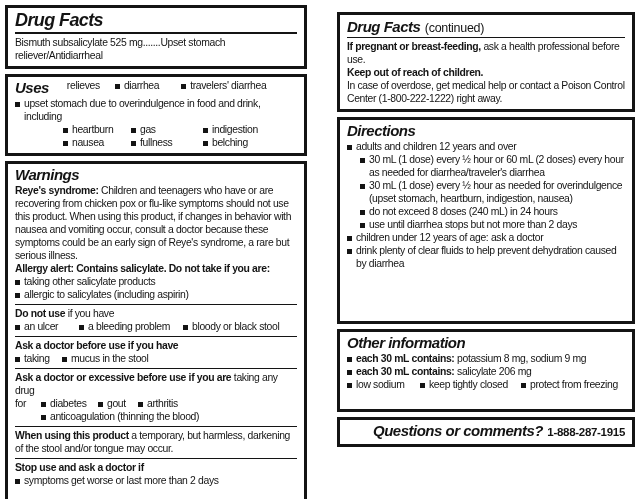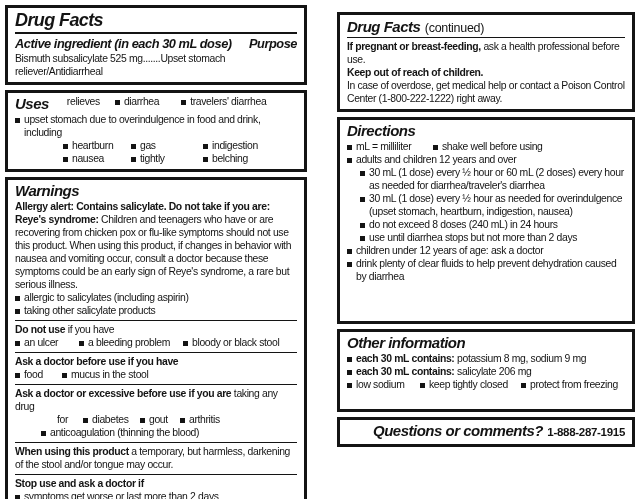--- a/index.html
+++ b/index.html
@@ -29,21 +29,21 @@
   .bu{display:inline-block;width:5px;height:5px;background:#141414;margin-right:4px;flex:none;}
   .li{padding-left:9px;text-indent:-9px;}
   .ind1{margin-left:13px;}
   .itm{display:inline-block;white-space:nowrap;}
   
   .uses-ind{margin-left:48px;}
   .uw1{width:68px;}.uw2{width:72px;}
   
   .dn1{width:64px;}.dn2{width:104px;}
   .ad1{width:47px;}
-  .ap-for{width:26px;display:inline-block;margin-left:42px;}
+  .ap-for{width:26px;display:inline-block;}
   .ap1{width:57px;}.ap2{width:40px;}
   .ap-ind{margin-left:26px;}
   .dr1{width:86px;}
   .oi1{width:73px;}.oi2{width:101px;}
   .gap40{display:inline-block;width:40px;}
   .mbA{min-height:57px;}
   .mbB{min-height:66px;}
   .mbC{min-height:343px;}
   .mbD{min-height:83px;}
   .mbE{min-height:207px;}
@@ -53,72 +53,68 @@
   .phone{font-size:11.5px;font-weight:bold;letter-spacing:-0.3px;}
 </style>
 </head>
 <body>
 
 <div id="col-left" class="col">
 
   <div class="box mbA">
     <div class="h1">Drug Facts</div>
     <div class="rule2"></div>
-    <div class="between">
-      <span class="h2">Active ingredient (in each 30 mL dose)</span>
-      <span class="h2">Purpose</span>
-    </div>
     <div class="t">Bismuth subsalicylate 525 mg.......Upset stomach reliever/Antidiarrheal</div>
   </div>
 
   <div class="box mbB">
     <div class="row">
       <span class="hs">Uses</span>
       <span class="t" style="margin-left:18px;">relieves</span>
       <span class="itm t" style="margin-left:15px;"><span class="bu"></span><span>diarrhea</span></span>
       <span class="itm t" style="margin-left:22px;"><span class="bu"></span><span>travelers' diarrhea</span></span>
     </div>
     <div class="t li"><span class="bu"></span><span>upset stomach due to overindulgence in food and drink, including</span></div>
     <div class="row t uses-ind">
       <span class="itm uw1"><span class="bu"></span><span>heartburn</span></span>
       <span class="itm uw2"><span class="bu"></span><span>gas</span></span>
       <span class="itm"><span class="bu"></span><span>indigestion</span></span>
     </div>
     <div class="row t uses-ind">
       <span class="itm uw1"><span class="bu"></span><span>nausea</span></span>
-      <span class="itm uw2"><span class="bu"></span><span>tightly</span></span>
+      <span class="itm uw2"><span class="bu"></span><span>fullness</span></span>
       <span class="itm"><span class="bu"></span><span>belching</span></span>
     </div>
   </div>
 
   <div class="box mbC">
     <div class="hs">Warnings</div>
-    <div class="t bd">Allergy alert: Contains salicylate. Do not take if you are:</div>
     <div class="t">
       <span class="bd">Reye's syndrome:</span>
       <span>Children and teenagers who have or are recovering from chicken pox or flu-like symptoms should not use this product. When using this product, if changes in behavior with nausea and vomiting occur, consult a doctor because these symptoms could be an early sign of Reye's syndrome, a rare but serious illness.</span>
     </div>
+    <div class="t bd">Allergy alert: Contains salicylate. Do not take if you are:</div>
+    <div class="t li"><span class="bu"></span><span>taking other salicylate products</span></div>
     <div class="t li"><span class="bu"></span><span>allergic to salicylates (including aspirin)</span></div>
-    <div class="t li"><span class="bu"></span><span>taking other salicylate products</span></div>
 
     <div class="thin"></div>
     <div class="t">
       <span class="bd">Do not use</span>
       <span>if you have</span>
     </div>
     <div class="row t">
       <span class="itm dn1"><span class="bu"></span><span>an ulcer</span></span>
       <span class="itm dn2"><span class="bu"></span><span>a bleeding problem</span></span>
       <span class="itm"><span class="bu"></span><span>bloody or black stool</span></span>
     </div>
 
     <div class="thin"></div>
     <div class="t bd">Ask a doctor before use if you have</div>
     <div class="row t">
-      <span class="itm ad1"><span class="bu"></span><span>food</span></span>
+      <span class="itm ad1"><span class="bu"></span><span>taking</span></span>
       <span class="itm"><span class="bu"></span><span>mucus in the stool</span></span>
     </div>
 
     <div class="thin"></div>
     <div class="t">
       <span class="bd">Ask a doctor or excessive before use if you are</span>
       <span>taking any drug</span>
     </div>
     <div class="row t">
       <span class="ap-for">for</span>
@@ -152,24 +148,20 @@
     <div class="t">
       <span class="bd">If pregnant or breast-feeding,</span>
       <span>ask a health professional before use.</span>
     </div>
     <div class="t bd">Keep out of reach of children.</div>
     <div class="t">In case of overdose, get medical help or contact a Poison Control Center (1-800-222-1222) right away.</div>
   </div>
 
   <div class="box mbE">
     <div class="hs">Directions</div>
-    <div class="row t">
-      <span class="itm dr1"><span class="bu"></span><span>mL = milliliter</span></span>
-      <span class="itm"><span class="bu"></span><span>shake well before using</span></span>
-    </div>
     <div class="t li"><span class="bu"></span><span>adults and children 12 years and over</span></div>
     <div class="t li ind1"><span class="bu"></span><span>30 mL (1 dose) every ½ hour or 60 mL (2 doses) every hour as needed for diarrhea/traveler's diarrhea</span></div>
     <div class="t li ind1"><span class="bu"></span><span>30 mL (1 dose) every ½ hour as needed for overindulgence (upset stomach, heartburn, indigestion, nausea)</span></div>
     <div class="t li ind1"><span class="bu"></span><span>do not exceed 8 doses (240 mL) in 24 hours</span></div>
     <div class="t li ind1"><span class="bu"></span><span>use until diarrhea stops but not more than 2 days</span></div>
     <div class="t li"><span class="bu"></span><span>children under 12 years of age: ask a doctor</span></div>
     <div class="t li"><span class="bu"></span><span>drink plenty of clear fluids to help prevent dehydration caused by diarrhea</span></div>
   </div>
 
   <div class="box mbF">

